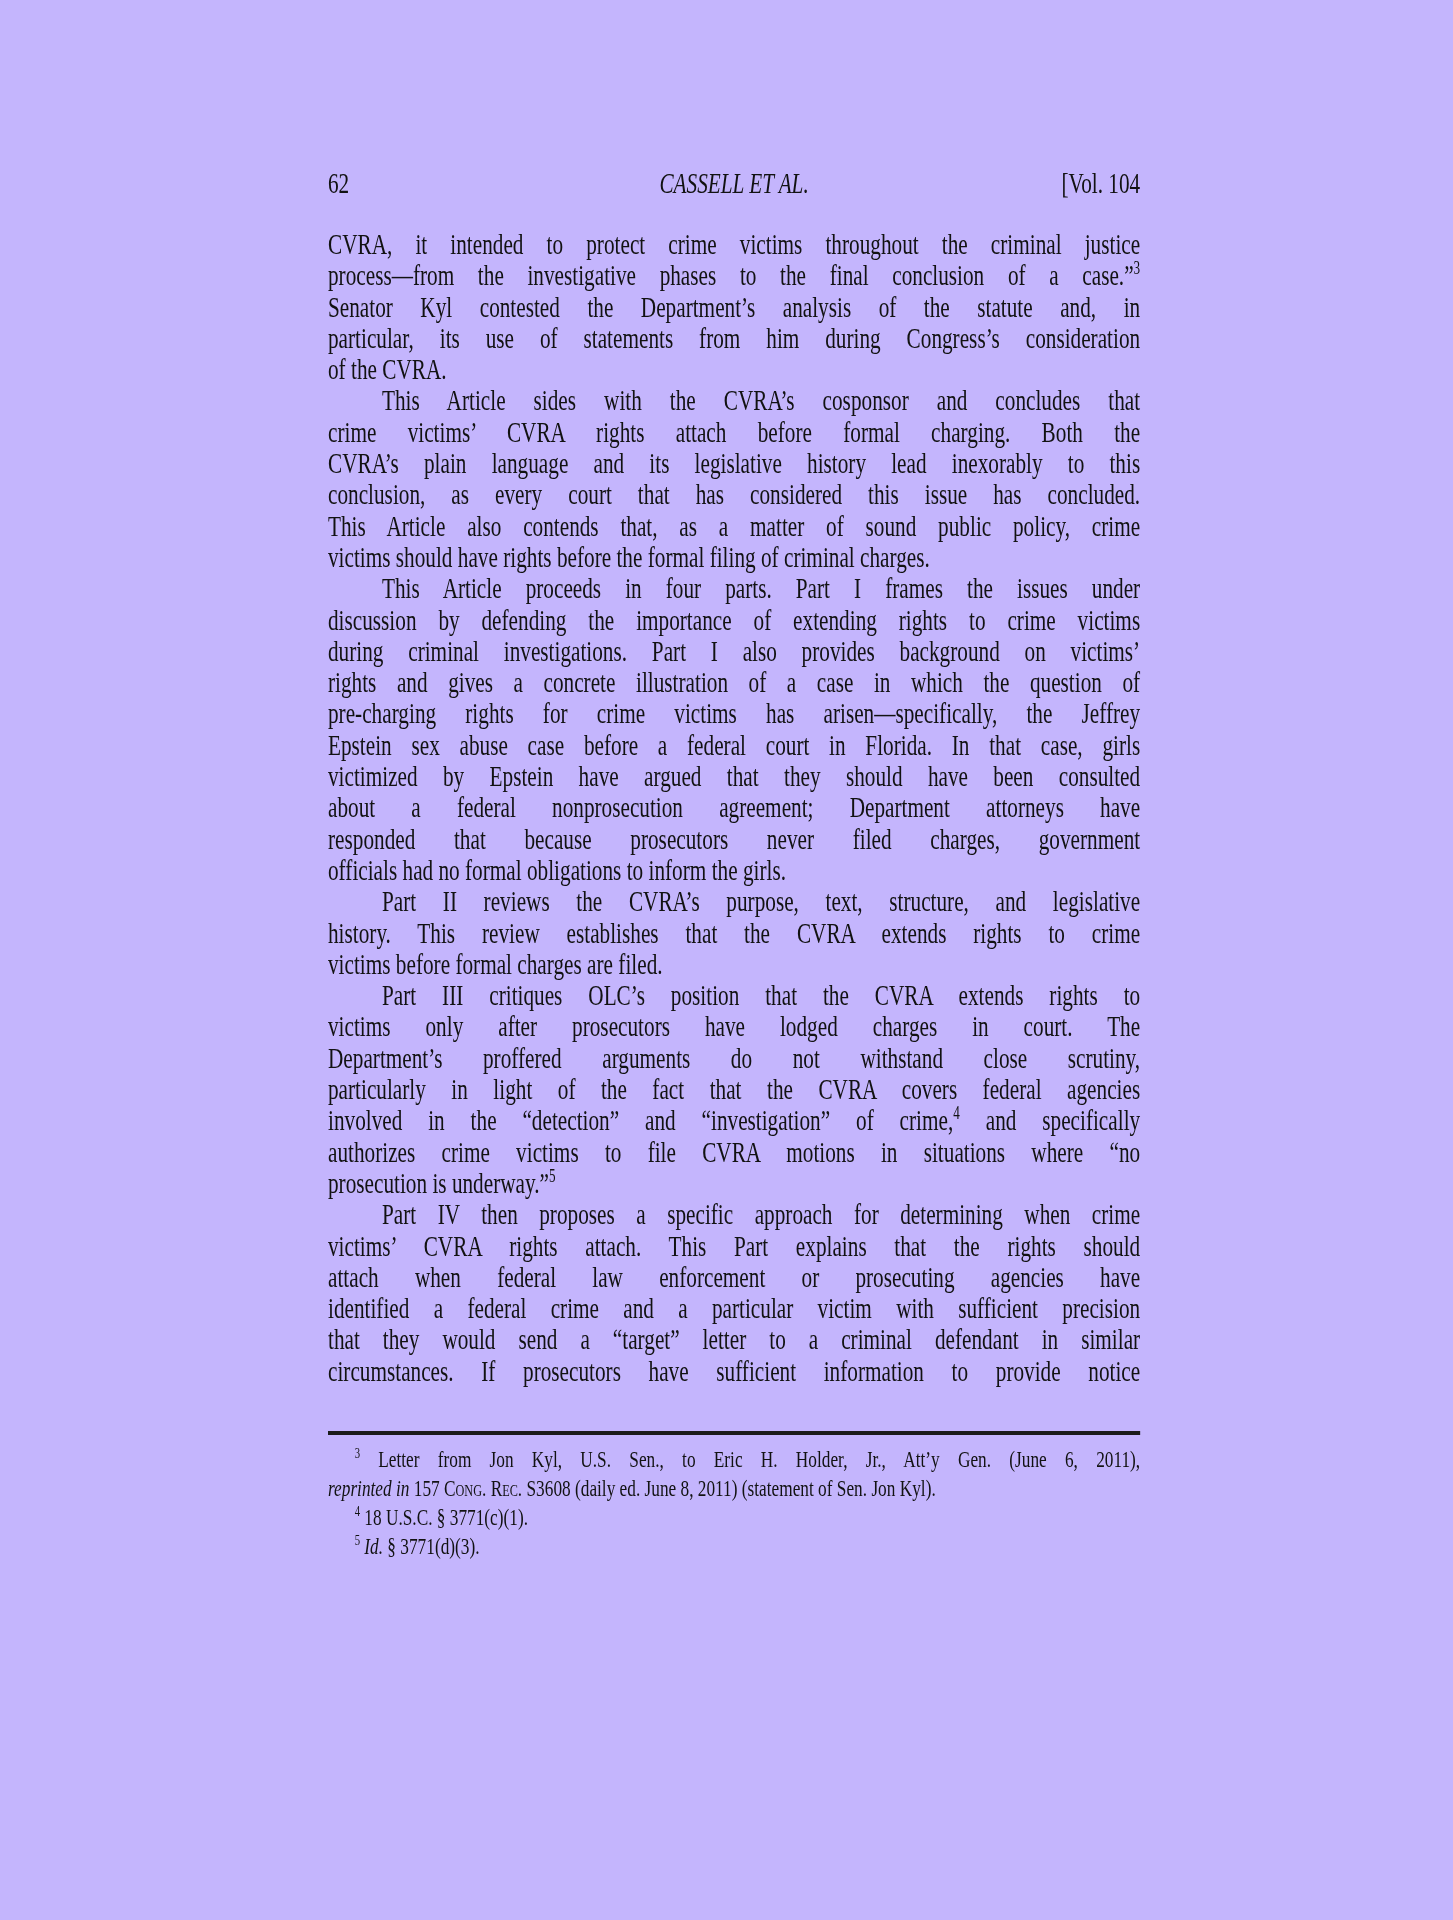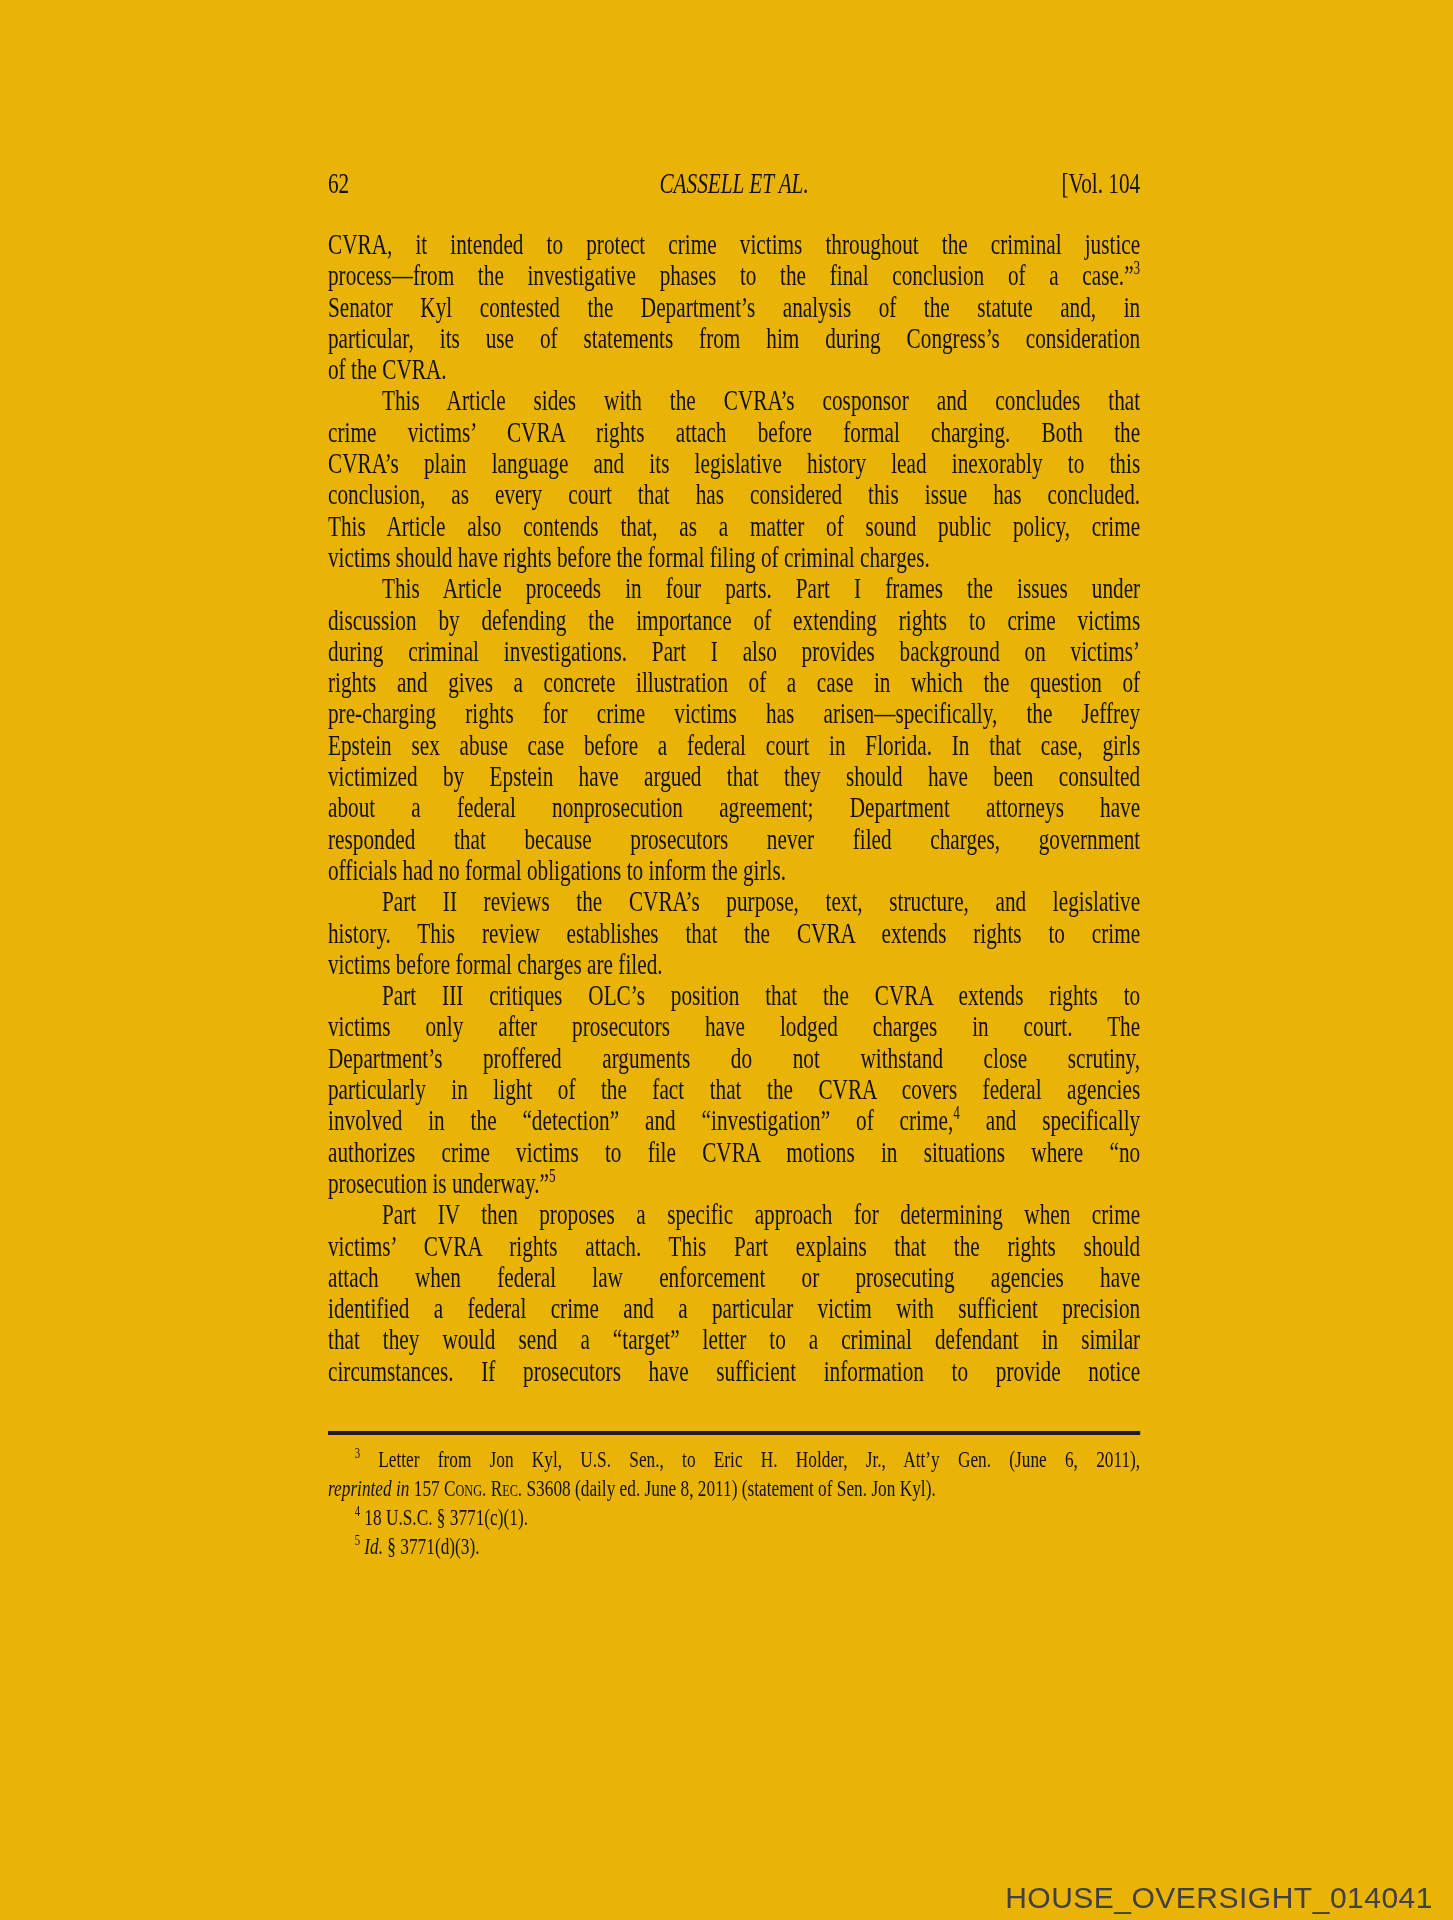--- a/index.html
+++ b/index.html
@@ -1,19 +1,19 @@
 <!DOCTYPE html>
 <html><head>
 <meta charset="utf-8">
 <style>
   html,body{margin:0;padding:0;background:#888;}
   .page{
     position:relative;
     width:1453px;height:1920px;
-    background:#eab308;
+    background:#c4b5fd;
     font-family:"Liberation Serif","DejaVu Serif",serif;
     color:#121212;
     overflow:hidden;
     margin:0 auto;
   }
   
   .scalex{
     position:absolute;left:328px;top:0;
     width:1128px;height:1920px;
     transform:scaleX(0.72);
@@ -134,14 +134,13 @@
         <div class="fn">
           <div class="ln last fn-indent"><sup>4</sup> 18 U.S.C. § 3771(c)(1).</div>
         </div>
         <div class="fn">
           <div class="ln last fn-indent"><sup>5</sup> <span class="it">Id.</span> § 3771(d)(3).</div>
         </div>
       </div>
 
   </div>
 
-  <div class="stamp">HOUSE_OVERSIGHT_014041</div>
 </div>
 
 </body></html>

